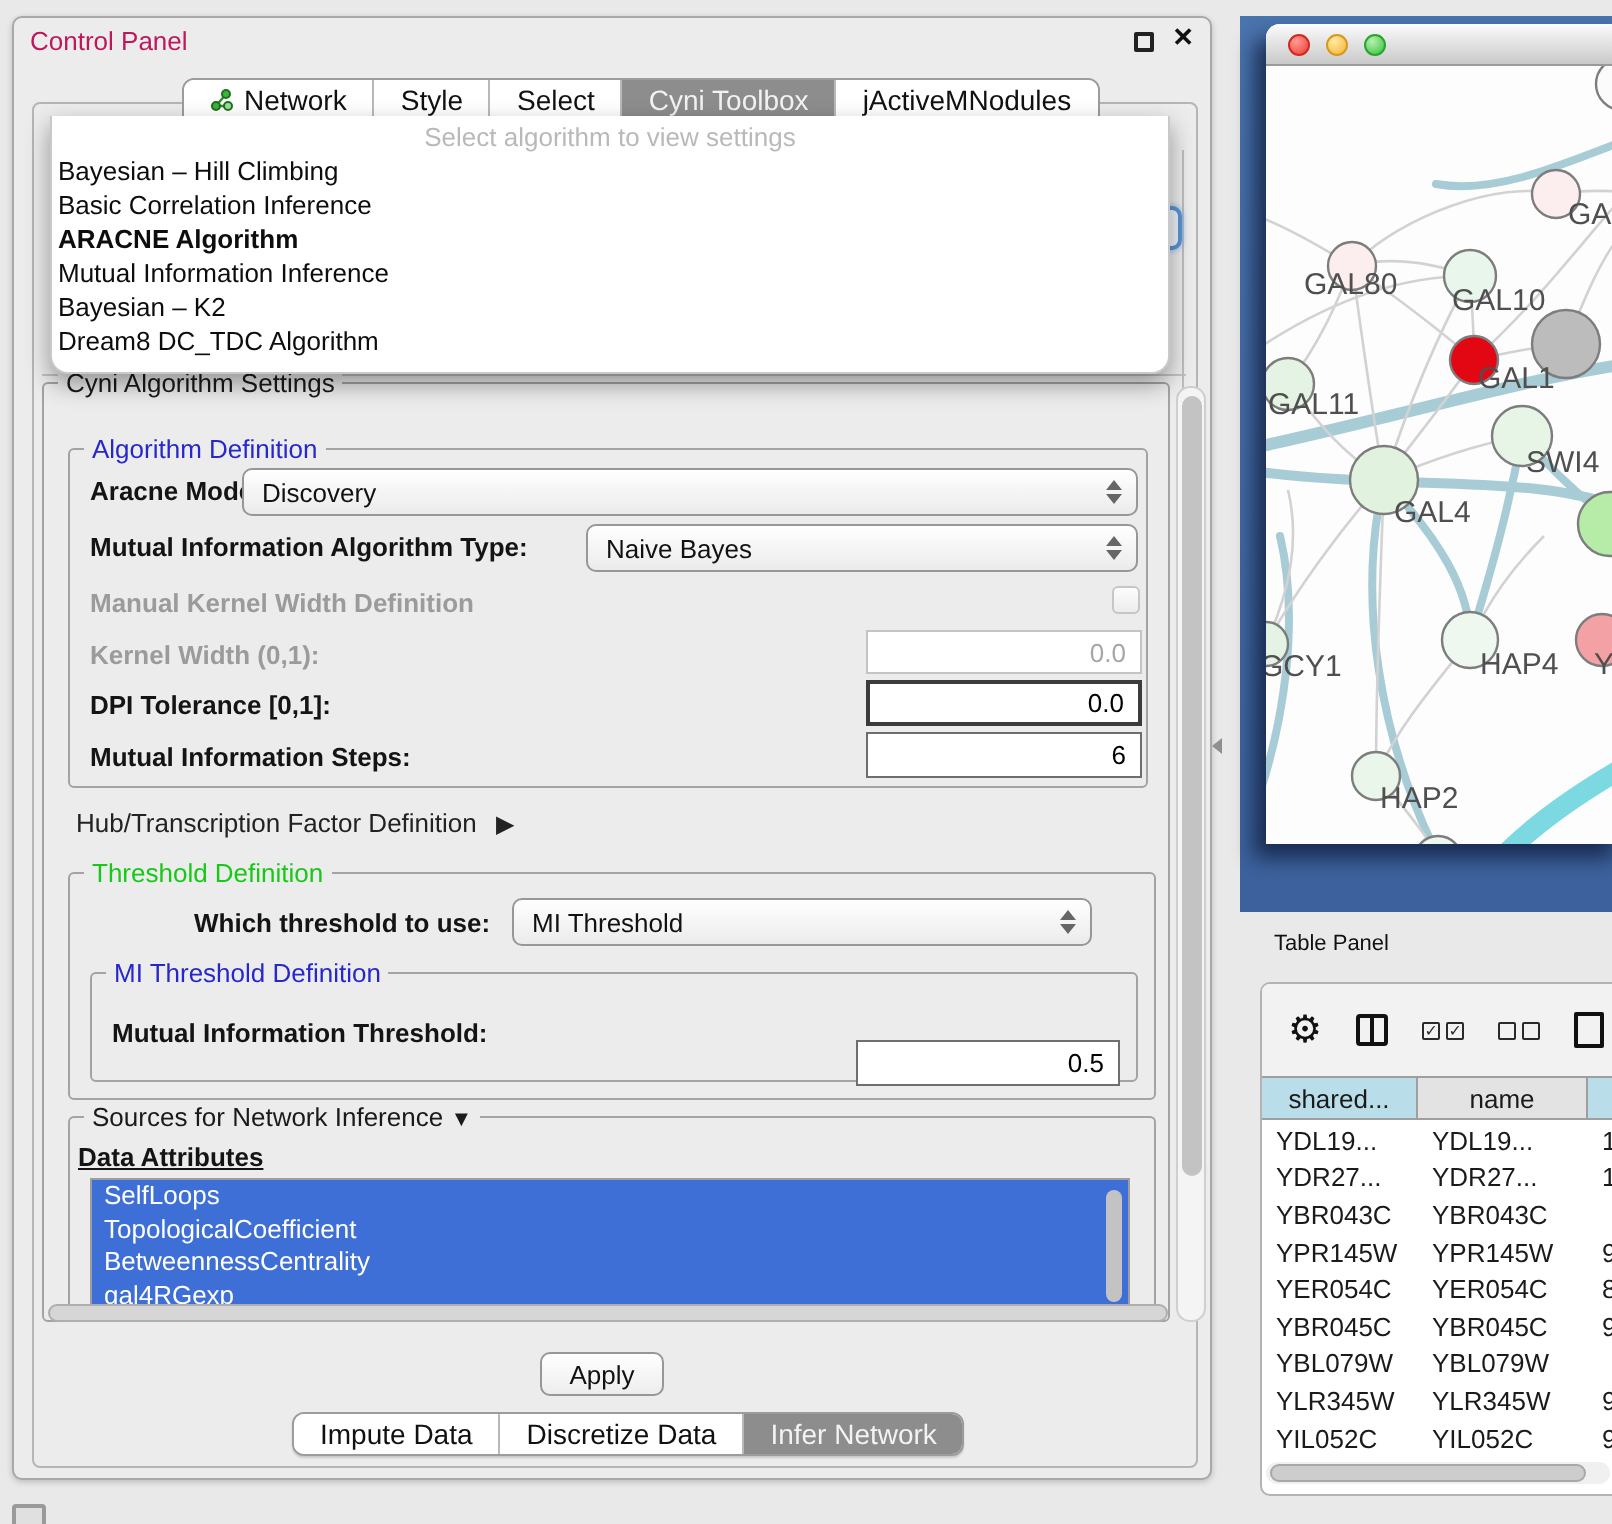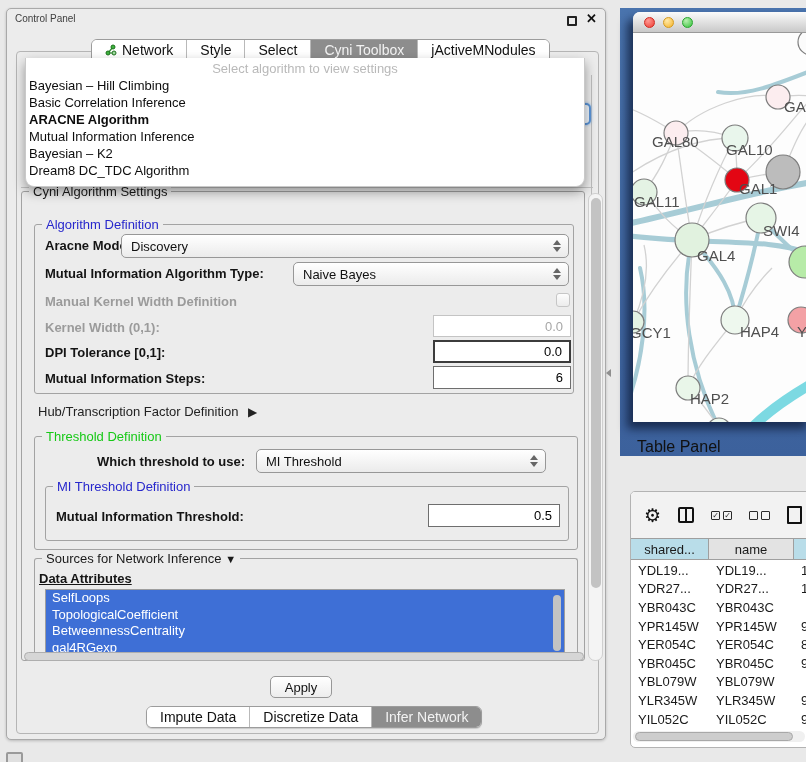--- a/index.html
+++ b/index.html
@@ -3,21 +3,21 @@
 <meta charset="utf-8">
 <style>
   * { margin:0; padding:0; box-sizing:border-box; }
   html,body { width:806px; height:762px; overflow:hidden; }
   body { background:#e9e9e9; font-family:"Liberation Sans", sans-serif; position:relative; color:#1a1a1a; }
   .abs { position:absolute; }
 
   
   .ctrl-win { left:6px; top:8px; width:600px; height:732px; background:#ececec;
     border:1px solid #a9a9a9; border-radius:5px; box-shadow:0 1px 3px rgba(0,0,0,.2); }
-  .ctrl-title { left:8px; top:4px; font-size:10px; color:#404040; }
+  .ctrl-title { left:8px; top:4px; font-size:13px; color:#be185d; }
   .win-float { right:28px; top:7px; width:10px; height:10px; border:2px solid #222; border-radius:1px; }
   .win-close { right:8px; top:2px; font-size:13px; font-weight:bold; color:#111; }
 
   .content-frame { left:9px; top:42px; width:583px; height:683px; border:1px solid #b5b5b5;
     border-radius:4px; background:#ececec; }
 
   
   .frag-line-h { left:14px; top:178px; width:572px; height:1px; background:#c2c2c2; }
   .frag-vline { left:584px; top:66px; width:1px; height:120px; background:#bdbdbd; }
   .frag-combo { left:570px; top:94px; width:14px; height:22px; border:2px solid #5b94d6;
@@ -78,21 +78,21 @@
   .mac-win { left:633px; top:12px; width:180px; height:410px; border-radius:7px 0 0 0; overflow:hidden;
     box-shadow:-6px 7px 10px rgba(10,22,48,.7); background:#fff; }
   .mac-titlebar { height:21px; background:linear-gradient(#fbfbfb,#c9c9c9); border-bottom:1px solid #9a9a9a; display:flex; align-items:center; padding-left:11px; gap:8px; }
   .light { width:11px; height:11px; border-radius:50%; }
   .light.red { background:radial-gradient(circle at 35% 30%, #ff9a94, #ee3d33); border:1px solid #ce2a22; }
   .light.yellow { background:radial-gradient(circle at 35% 30%, #ffe9a8, #f5b32a); border:1px solid #d49a1e; }
   .light.green { background:radial-gradient(circle at 35% 30%, #b8f0b0, #35c13a); border:1px solid #27a52e; }
   .net-canvas { position:absolute; left:0; top:21px; width:180px; height:389px; background:#fdfdfd; }
 
   
-  .tp-title { left:637px; top:438px; font-size:16px; color:#111; }
+  .tp-title { left:637px; top:466px; font-size:11px; color:#111; }
   .tp-panel { left:630px; top:491px; width:180px; height:257px; background:#fff; border:1px solid #b3b3b3; border-radius:5px 0 0 5px; overflow:hidden; }
   .tp-toolbar { position:absolute; left:0; top:0; width:100%; height:46px; background:#f2f2f2; display:flex; align-items:center; gap:17px; padding-left:13px; }
   .gear { font-family:"DejaVu Sans", sans-serif; font-size:19px; color:#111; line-height:1; }
   .colsplit { width:16px; height:16px; border:2px solid #111; border-radius:2px; position:relative; }
   .colsplit::after { content:""; position:absolute; left:5px; top:0; width:2px; height:12px; background:#111; }
   .cbpair { display:flex; gap:3px; }
   .minibox { width:9px; height:9px; border:1.5px solid #2a2a2a; border-radius:1px; font-size:8px; line-height:7px; text-align:center; color:#2a2a2a; }
   .docicon { width:15px; height:18px; border:2px solid #111; border-radius:1px; }
   .tp-headrow { position:absolute; left:0; top:46px; width:100%; height:22px; display:flex; font-size:13px; border-top:1px solid #9f9f9f; border-bottom:1px solid #9f9f9f; }
   .tp-hcell { border-right:1px solid #9f9f9f; display:flex; align-items:center; justify-content:center; background:#e3e3e3; overflow:hidden; }
@@ -200,21 +200,21 @@
         <span>MI Threshold</span>
         <span class="spin">
             <span class="tri-up"></span>
             <span class="tri-dn"></span>
           </span>
       </div>
 
       <div class="abs group" style="left:10px; top:49px; width:524px; height:55px;">
         <span class="legend blue">MI Threshold Definition</span>
         <div class="abs flabel" style="left:10px; top:22px;">Mutual Information Threshold:</div>
-        <div class="abs tfield norm" style="left:382px; top:17px; width:132px; height:23px;text-align:right;">0.5</div>
+        <div class="abs tfield norm" style="left:382px; top:33px; width:132px; height:23px;text-align:right;">0.5</div>
       </div>
     </div>
 
     <div class="abs group" style="left:12px; top:366px; width:544px; height:98px; border-bottom:none;">
       <span class="legend">
         <span>Sources for Network Inference</span>
         <span style="font-size:11px;">▼</span>
       </span>
       <div class="abs flabel" style="left:4px; top:12px;text-decoration:underline;">Data Attributes</div>
       <div class="abs attr-list" style="left:10px; top:30px; width:520px; height:68px;" id="attr-list">

